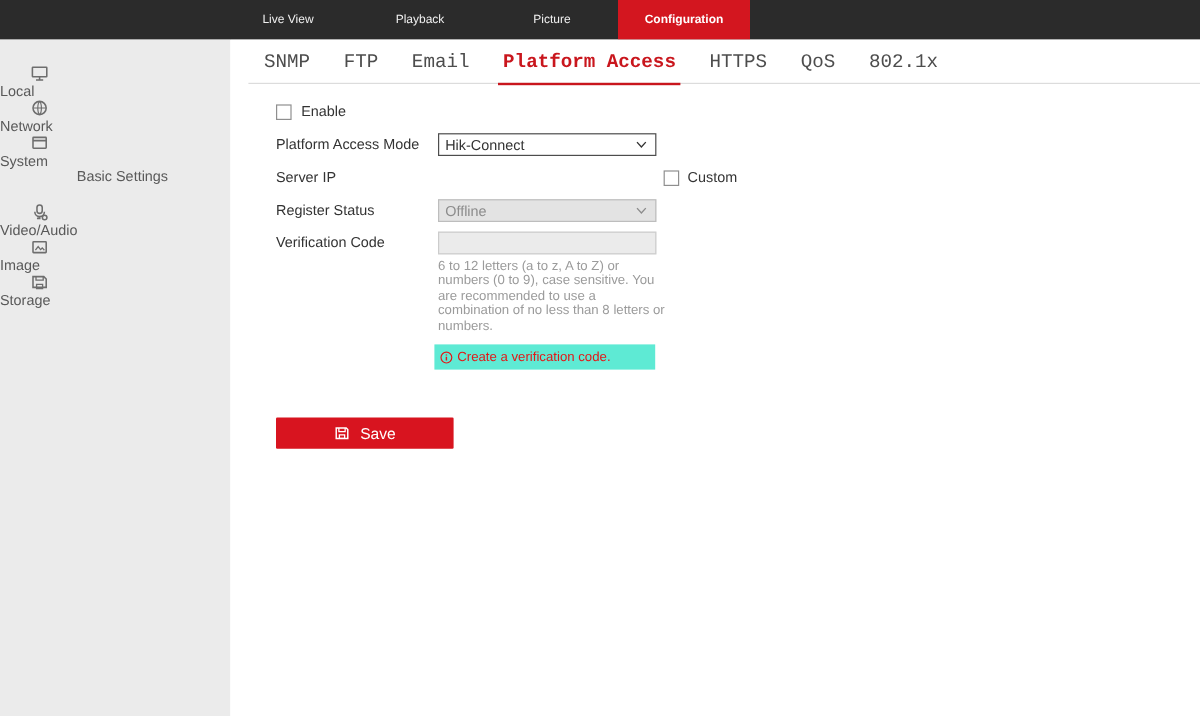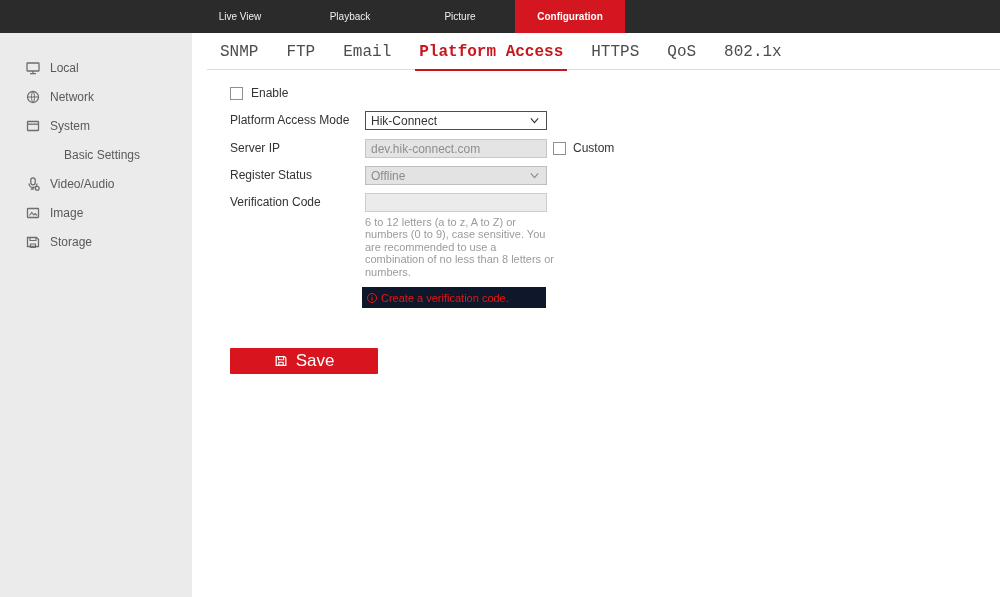--- a/index.html
+++ b/index.html
@@ -8,21 +8,21 @@
 
   
   .topbar { position:absolute; left:0; top:0; width:1000px; height:33px; background:#2b2b2b; display:flex; }
   .topnav { position:absolute; left:185px; top:0; height:33px; display:flex; }
   .topnav-item { width:110px; height:33px; display:flex; align-items:center; justify-content:center;
                  color:#f0f0f0; font-size:10px; cursor:pointer; }
   .topnav-item.active { background:#d3161f; font-weight:bold; color:#ffffff; }
 
   
   .sidebar { position:absolute; left:0; top:33px; width:192px; height:564px; background:#ebebeb; padding-top:20px; }
-  .side-item { height:29px; display:flex; align-items:center; color:#595959; font-size:12px; cursor:pointer; }
+  .side-item { height:29px; display:flex; color:#595959; font-size:12px; cursor:pointer;flex-direction:column; }
   .side-item .ic { width:16px; height:16px; margin-left:25px; margin-right:9px; display:inline-flex; }
   .side-item.sub { padding-left:50px;margin-left:14px; }
   .side-item.active { background:#ffffff; border-left:4px solid #c9161d; padding-left:46px;
                       color:#c9161d; font-weight:bold; }
   .ic svg { width:16px; height:16px; }
 
   
   .main { position:absolute; left:192px; top:33px; width:808px; height:564px; background:#ffffff; }
 
   .tabstrip { position:absolute; left:15px; top:0; width:793px; height:37px; border-bottom:1px solid #dcdcdc;
@@ -42,27 +42,27 @@
   .selectbox .val { flex:1; overflow:hidden; white-space:nowrap; }
   .selectbox.disabled { background:#e3e3e3; border-color:#bdbdbd; color:#8c8c8c; cursor:default; }
   .chev svg { width:13px; height:13px; display:block; }
 
   .textinput { width:182px; height:19px; border:1px solid #c6c6c6; background:#e4e4e4; color:#8f8f8f;
                font-size:12px; padding:0 5px; font-family:"Liberation Sans", sans-serif; }
   .textinput.empty { background:#ebebeb; border-color:#cccccc; }
 
   .hint { position:absolute; left:173px; top:183px; width:190px; font-size:11px; line-height:12.4px; color:#9b9b9b; }
 
-  .warnbox { position:absolute; left:170px; top:254px; width:184px; height:21px; background:#0f172a;
+  .warnbox { position:absolute; left:170px; top:254px; width:184px; height:21px; background:#5eead4;
              display:flex; align-items:center; padding:0 4px; }
   .warnbox .wic { width:12px; height:12px; margin-right:3px; flex:none; display:inline-flex; }
   .warnbox .wtext { font-size:11px; color:#e31717; white-space:nowrap; }
 
   .savebtn { position:absolute; left:38px; top:315px; width:148px; height:26px; background:#d8141f;
-             border:none; border-radius:1px; color:#ffffff; font-size:17px; font-family:"Liberation Sans", sans-serif;
+             border:none; border-radius:1px; color:#ffffff; font-size:13px; font-family:"Liberation Sans", sans-serif;
              display:flex; align-items:center; justify-content:center; gap:8px; cursor:pointer; }
   .savebtn svg { width:14px; height:14px; }
 </style>
 </head>
 <body>
 
 <div class="topbar">
   <div class="topnav">
     <div class="topnav-item">Live View</div>
     <div class="topnav-item">Playback</div>
@@ -160,21 +160,20 @@
   <div class="ctl selectbox" style="top:78px;">
     <span class="val">Hik-Connect</span>
     <span class="chev">
       <svg viewBox="0 0 16 16" fill="none" stroke="#333333" stroke-width="1.4">
           <path d="M3.5 5.5L8 10.5l4.5-5"></path>
         </svg>
     </span>
   </div>
 
   <span class="form-label" style="top:106px;">Server IP</span>
-  <input class="ctl textinput" style="top: 106px;" type="text" disabled="" value="dev.hik-connect.com">
   <span class="checkbox" style="position:absolute; left:361px; top:109px;"></span>
   <span class="form-label" style="left:381px; top:106px;">Custom</span>
 
   <span class="form-label" style="top:133px;">Register Status</span>
   <div class="ctl selectbox disabled" style="top:133px;">
     <span class="val">Offline</span>
     <span class="chev">
       <svg viewBox="0 0 16 16" fill="none" stroke="#8c8c8c" stroke-width="1.4">
           <path d="M3.5 5.5L8 10.5l4.5-5"></path>
         </svg>

